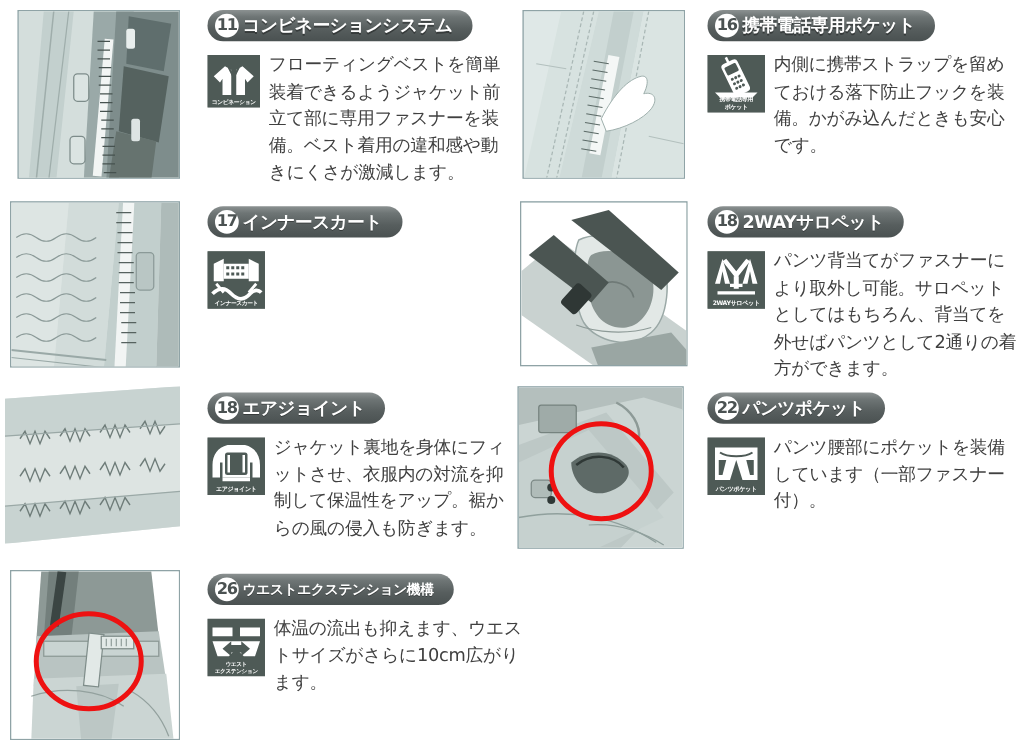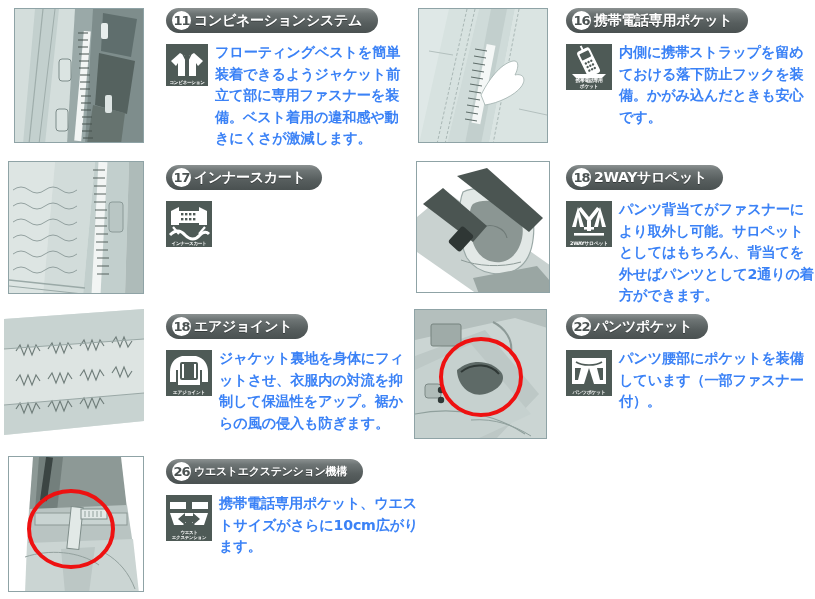--- a/index.html
+++ b/index.html
@@ -72,23 +72,23 @@
     font-size:4.6px;
     font-weight:bold;
     line-height:5.2px;
     letter-spacing:-0.3px;
     padding-bottom:1px;
   }
   .badge-cap.two{bottom:0;}
   .desc{
     font-size:14.2px;
     line-height:21.5px;
-    color:#3b82f6;
+    color:#404040;
     letter-spacing:-0.2px;
-    font-weight:700;
+    font-weight:400;
     max-width:228px;
   }
   .desc.wide{max-width:238px;}
 </style>
 </head>
 <body>
 
 <div class="page">
 
   <div class="panel" style="left:0;top:0;width:405px;height:155px;">
@@ -472,18 +472,18 @@
           <svg width="46" height="46" viewBox="0 0 46 46">
             <rect width="46" height="46" fill="#4e5a56"></rect>
             <rect x="4" y="7" width="16" height="7" fill="#ffffff"></rect>
             <rect x="26" y="7" width="16" height="7" fill="#ffffff"></rect>
             <path d="M4,18 L42,18 L38,30 L29,30 L23,24 L17,30 L8,30 Z" fill="#ffffff"></path>
             <path d="M12,24 L19,18 L19,21 L27,21 L27,18 L34,24 L27,30 L27,27 L19,27 L19,30 Z" fill="#4e5a56"></path>
           </svg>
           <div class="badge-cap two" style="font-size:4.5px;line-height:5px;white-space:pre-line;">ウエスト
 エクステンション</div>
         </div>
-        <div class="desc" style="max-width:222px;">携帯電話専用ポケット、ウエストサイズがさらに10cm広がります。</div>
+        <div class="desc" style="max-width:222px;">体温の流出も抑えます、ウエストサイズがさらに10cm広がります。</div>
       </div>
     </div>
   </div>
 
 </div>
 
 </body></html>

